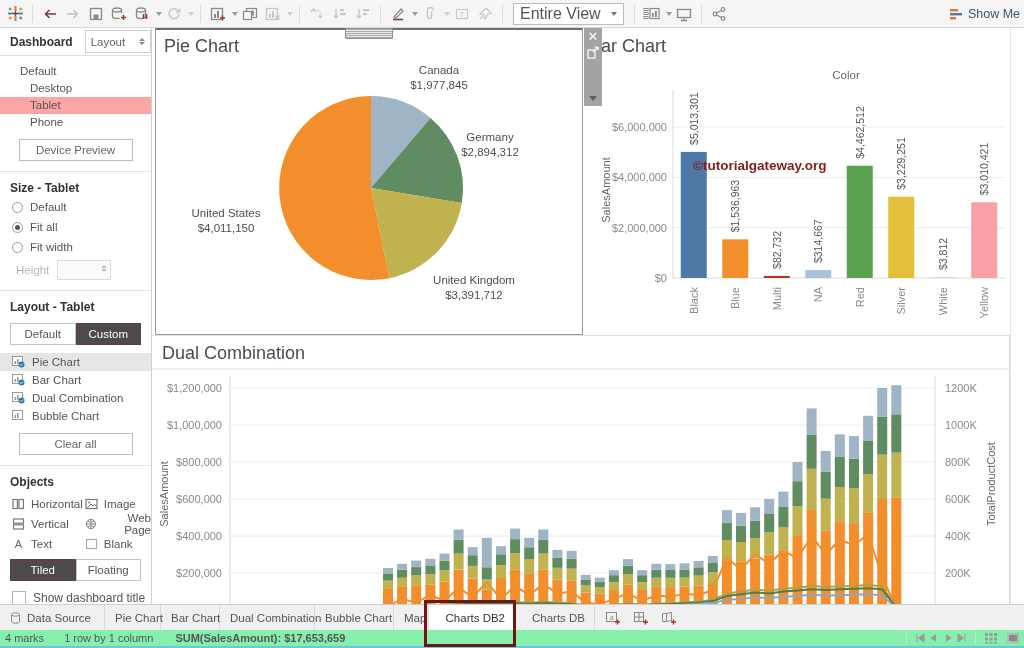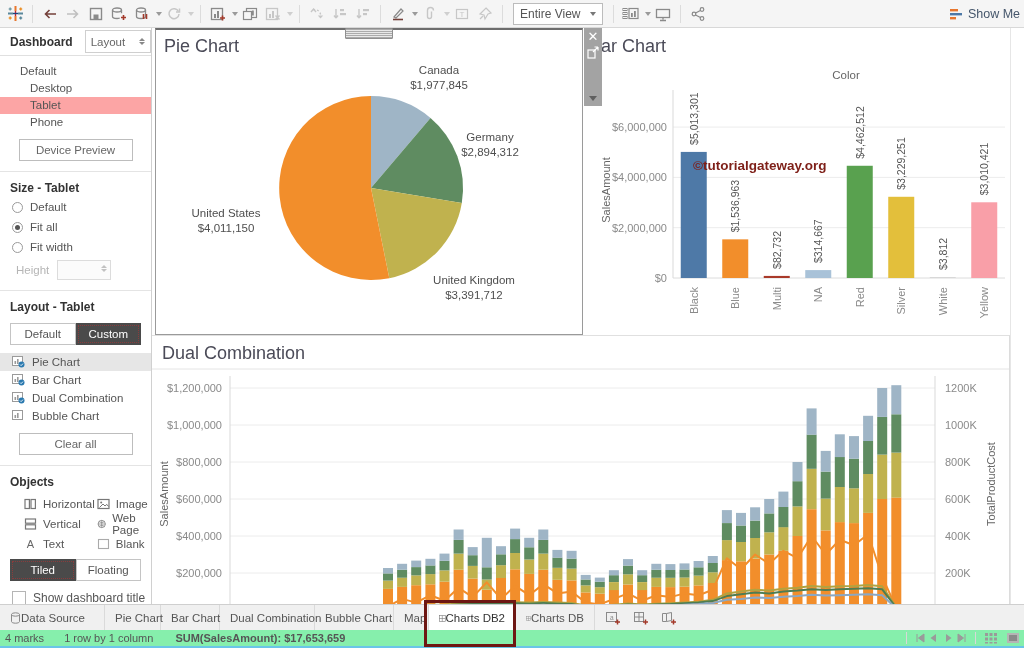--- a/index.html
+++ b/index.html
@@ -8,21 +8,21 @@
   
   .toolbar{position:absolute;left:0;top:0;width:1024px;height:28px;background:#f5f5f5;
            border-bottom:1px solid #d8d8d8;display:flex;align-items:center;gap:1px;padding-left:4px;box-sizing:border-box;}
   .tbtn{display:inline-flex;align-items:center;justify-content:center;height:24px;min-width:22px;border-radius:2px;}
   .tbtn svg{display:block}
   .tsep{width:1px;height:18px;background:#dcdcdc;margin:0 5px;}
   .caret{width:0;height:0;border-left:3.5px solid transparent;border-right:3.5px solid transparent;
          border-top:4px solid #9a9a9a;margin-left:2px;}
   .dim{opacity:.42}
   .fit-select{display:inline-flex;align-items:center;height:20px;border:1px solid #bcbcbc;background:#fff;
-              padding:0 6px;margin:0 4px;color:#555;font-size:12px;}
+              padding:0 6px;margin:0 4px;color:#555;font-size:16px;}
   .fit-select .caret{margin-left:10px;border-top-color:#777;}
   .showme{position:absolute;right:2px;top:0;height:28px;display:flex;align-items:center;gap:5px;
           color:#45566b;font-size:12.5px;padding-right:2px;}
   
   .sidebar{position:absolute;left:0;top:28px;width:152px;height:576px;background:#fff;
            border-right:1px solid #d0d0d0;box-sizing:border-box;font-size:11.5px;}
   .side-tabs{display:flex;align-items:center;height:27px;border-bottom:1px solid #e0e0e0;}
   .side-tab-dash{font-weight:bold;color:#333;padding-left:10px;font-size:12px;}
   .side-tab-layout{margin-left:12px;display:flex;align-items:center;justify-content:space-between;
                    border:1px solid #cfcfcf;height:21px;width:66px;padding:0 5px;color:#666;}
@@ -42,21 +42,21 @@
   .radio.on::after{content:"";position:absolute;left:2px;top:2px;width:5px;height:5px;border-radius:50%;background:#555;}
   .height-row{display:flex;align-items:center;gap:8px;padding-left:16px;margin-top:3px;color:#b5b5b5;}
   .spin{width:52px;height:18px;border:1px solid #dcdcdc;background:#fbfbfb;position:relative;}
   .spin .updown{position:absolute;right:3px;top:4px;opacity:.5}
   .seg-row{display:flex;margin:7px 10px 0;}
   .seg{flex:1;height:20px;line-height:20px;text-align:center;border:1px solid #c4c4c4;color:#555;background:#fff;}
   .seg.dark{background:#4a4a4a;color:#fff;border-color:#4a4a4a;outline:1px dotted #8a3c3c;outline-offset:-3px;}
   .sheet-list{margin-top:8px;}
   .sheet-item{display:flex;align-items:center;gap:7px;height:18px;padding-left:12px;color:#555;}
   .sheet-item.sel{background:#e6e6e6;}
-  .obj-grid{display:grid;grid-template-columns:1fr 1fr;margin:4px 0 0 24px;row-gap:3px;column-gap:2px;}
+  .obj-grid{display:grid;grid-template-columns:1fr 1fr;margin:4px 0 0 12px;row-gap:3px;column-gap:2px;text-align:right;}
   .obj-item{display:flex;align-items:center;gap:6px;height:17px;color:#555;}
   .chk-row{display:flex;align-items:center;gap:7px;padding-left:12px;margin-top:10px;color:#555;font-size:12px;}
   .chk{width:12px;height:12px;border:1px solid #b5b5b5;background:#fff;}
   
   .main{position:absolute;left:152px;top:28px;width:872px;height:576px;background:#fff;}
   .zone-title{font-size:18px;font-weight:300;color:#4b4b58;}
   .bar-zone{position:absolute;left:449px;top:0;width:409px;height:307px;}
   .bar-zone .zone-title{position:absolute;left:-12px;top:8px;}
   .legend-title{position:absolute;left:205px;top:41px;width:80px;text-align:center;color:#666;font-size:11.5px;}
   .watermark{position:absolute;left:92px;top:130px;font-weight:bold;color:#7e1f18;font-size:13.5px;}
@@ -75,21 +75,21 @@
   .win-strip{position:absolute;right:-20px;top:-2px;width:18px;height:78px;background:#a3a3a3;
              display:flex;flex-direction:column;align-items:center;z-index:6;}
   .win-strip .x{color:#fff;font-size:13px;line-height:18px;height:18px;}
   .win-strip .gap{flex:1}
   .win-caret{width:0;height:0;border-left:4px solid transparent;border-right:4px solid transparent;
              border-top:5px solid #5f5f5f;margin-bottom:5px;}
   .pie-label{position:absolute;text-align:center;font-size:11.5px;color:#4e4e4e;line-height:15px;transform:translateX(-50%);white-space:nowrap;}
   
   .tabbar{position:absolute;left:0;top:604px;width:1024px;height:26px;background:#f0f0f0;
           border-top:1px solid #cfcfcf;display:flex;align-items:stretch;z-index:10;font-size:11.5px;}
-  .tab{display:flex;align-items:center;padding:0 10px;border-right:1px solid #dadada;color:#555;white-space:nowrap;}
+  .tab{display:flex;align-items:center;gap:6px;padding:0 10px;border-right:1px solid #dadada;color:#555;white-space:nowrap;}
   .tab.active{background:#fff;color:#333;}
   .tab-newbtns{display:flex;align-items:center;gap:4px;padding:0 6px;}
   .newbtn{width:24px;height:20px;display:flex;align-items:center;justify-content:center;}
   
   .statusbar{position:absolute;left:0;top:630px;width:1024px;height:16px;background:#86efac;z-index:11;
              font-size:11px;color:#555;display:flex;align-items:center;}
   .statusbar .s1{margin-left:5px;} .statusbar .s2{margin-left:20px;} .statusbar .s3{margin-left:22px;font-weight:bold;}
   .status-right{position:absolute;right:4px;top:0;height:16px;display:flex;align-items:center;gap:8px;}
   .status-sep{width:1px;height:12px;background:#d8d8d8;}
   .bottom-line{position:absolute;left:0;top:646px;width:1024px;height:2px;background:#6ac5e8;z-index:12;}

